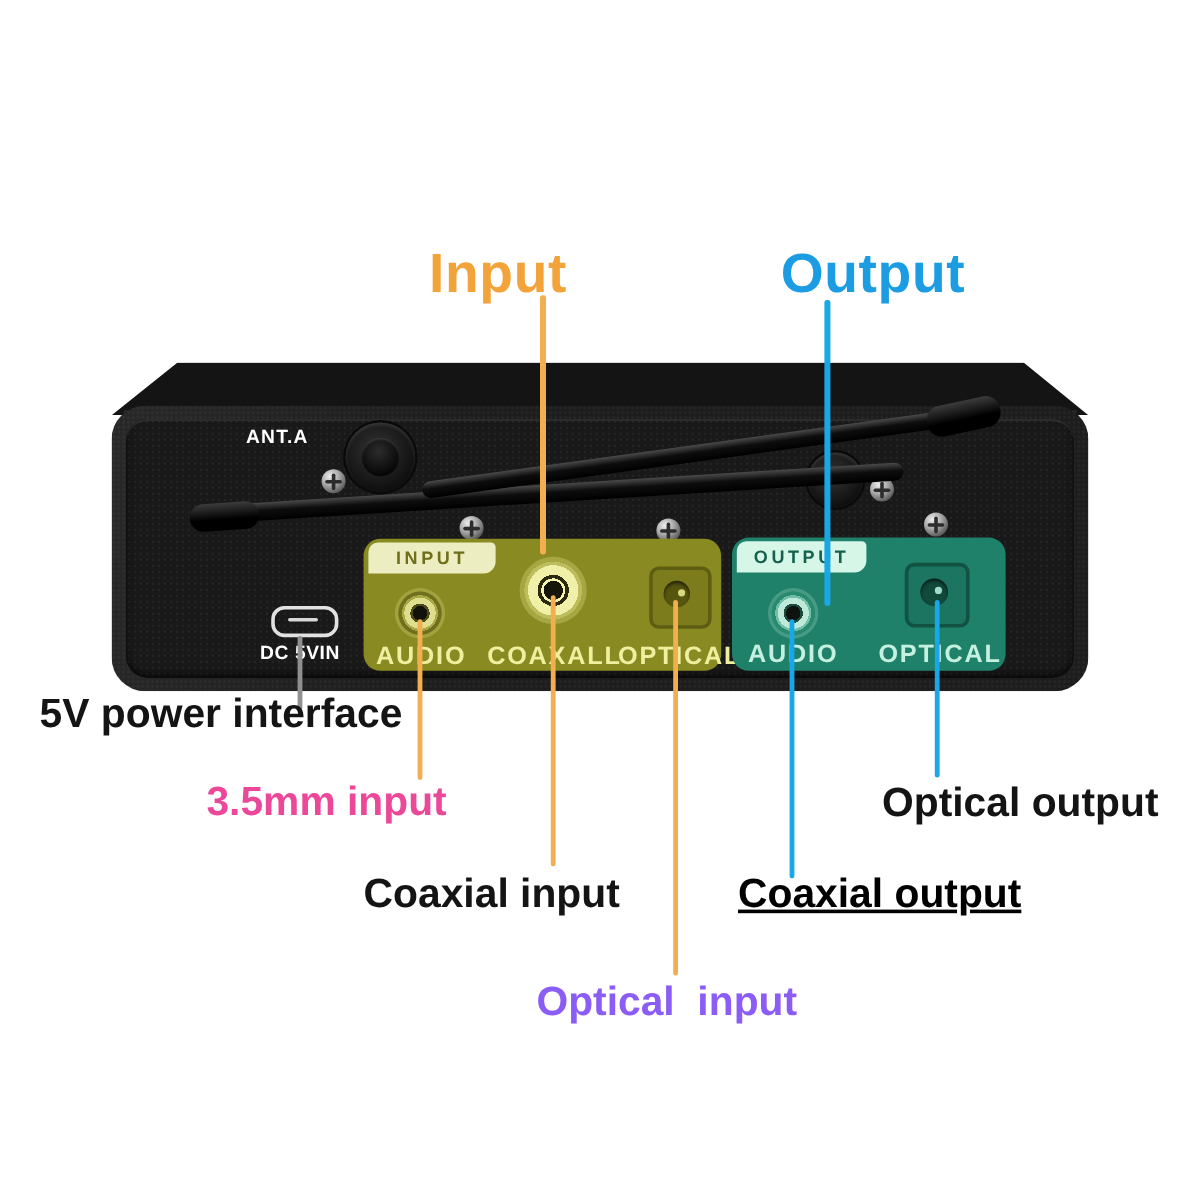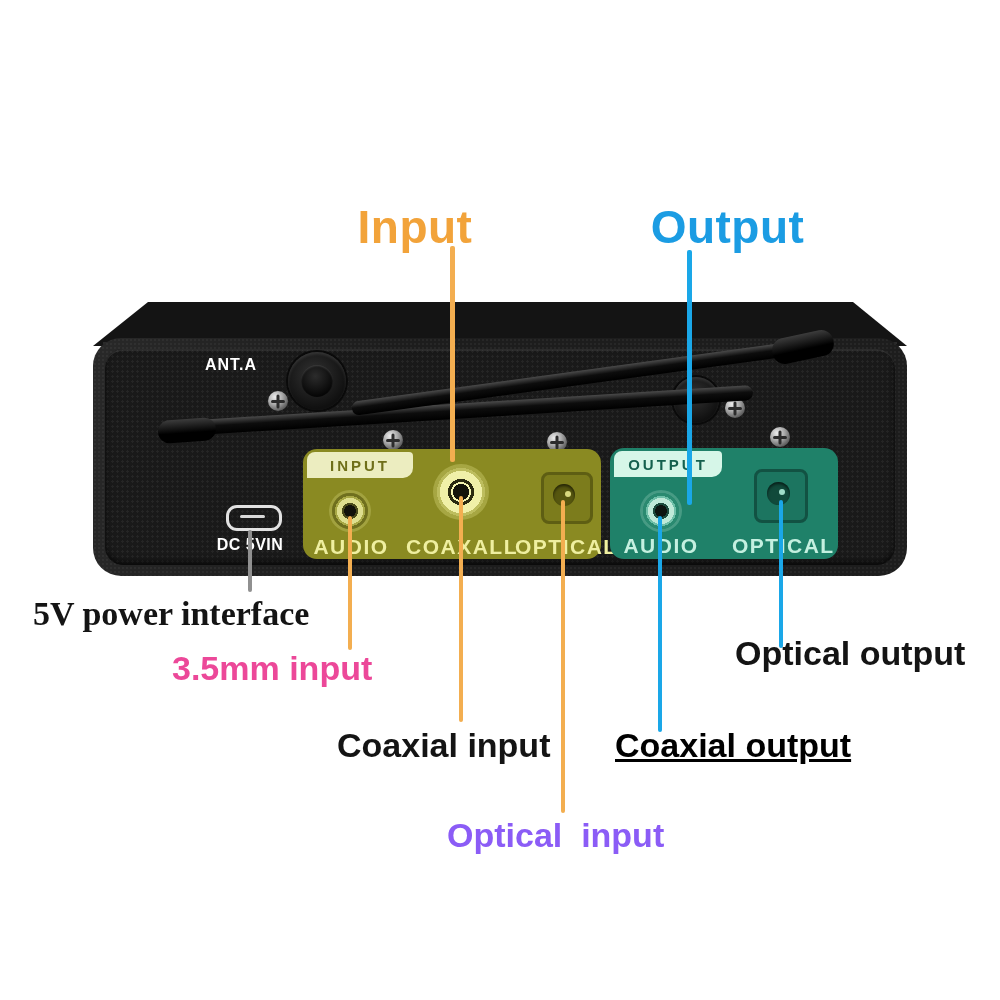--- a/index.html
+++ b/index.html
@@ -108,24 +108,24 @@
   .toslink-in::after{content:"";position:absolute;left:21px;top:16px;width:6px;height:6px;border-radius:50%;
         background:#d8d87e;}
   .toslink-out{left:144px;top:21px;width:48px;height:48px;background:#1c7560;border:3px solid #125243;}
   .toslink-out::before{content:"";position:absolute;left:10px;top:10px;width:23px;height:23px;border-radius:50%;
         background:#114a3b;box-shadow:inset 0 2px 3px rgba(0,0,0,0.6);}
   .toslink-out::after{content:"";position:absolute;left:22px;top:17px;width:6px;height:6px;border-radius:50%;
         background:#9fdcc8;}
 
   
   .callout{position:absolute;font-size:34px;font-weight:700;white-space:pre;z-index:6;}
-  .c-power{left:33px;top:595px;font-family:Liberation Serif, serif;}
+  .c-power{left:33px;top:576px;}
   .c-aux{left:172px;top:649px;}
-  .c-optical-out{left:735px;top:634px;}
-  .c-coax-in{left:303px;top:726px;margin-left:34px;}
+  .c-optical-out{left:735px;top:650px;}
+  .c-coax-in{left:303px;top:726px;}
   .c-coax-out{left:615px;top:726px;}
   .c-optical-in{left:447px;top:816px;}
 </style>
 </head>
 <body>
 
 <div class="canvas">
 
   <div class="big-label input-big" style="color: rgb(242, 163, 58);">Input</div>
   <div class="big-label output-big" style="color: rgb(27, 156, 227);">Output</div>

